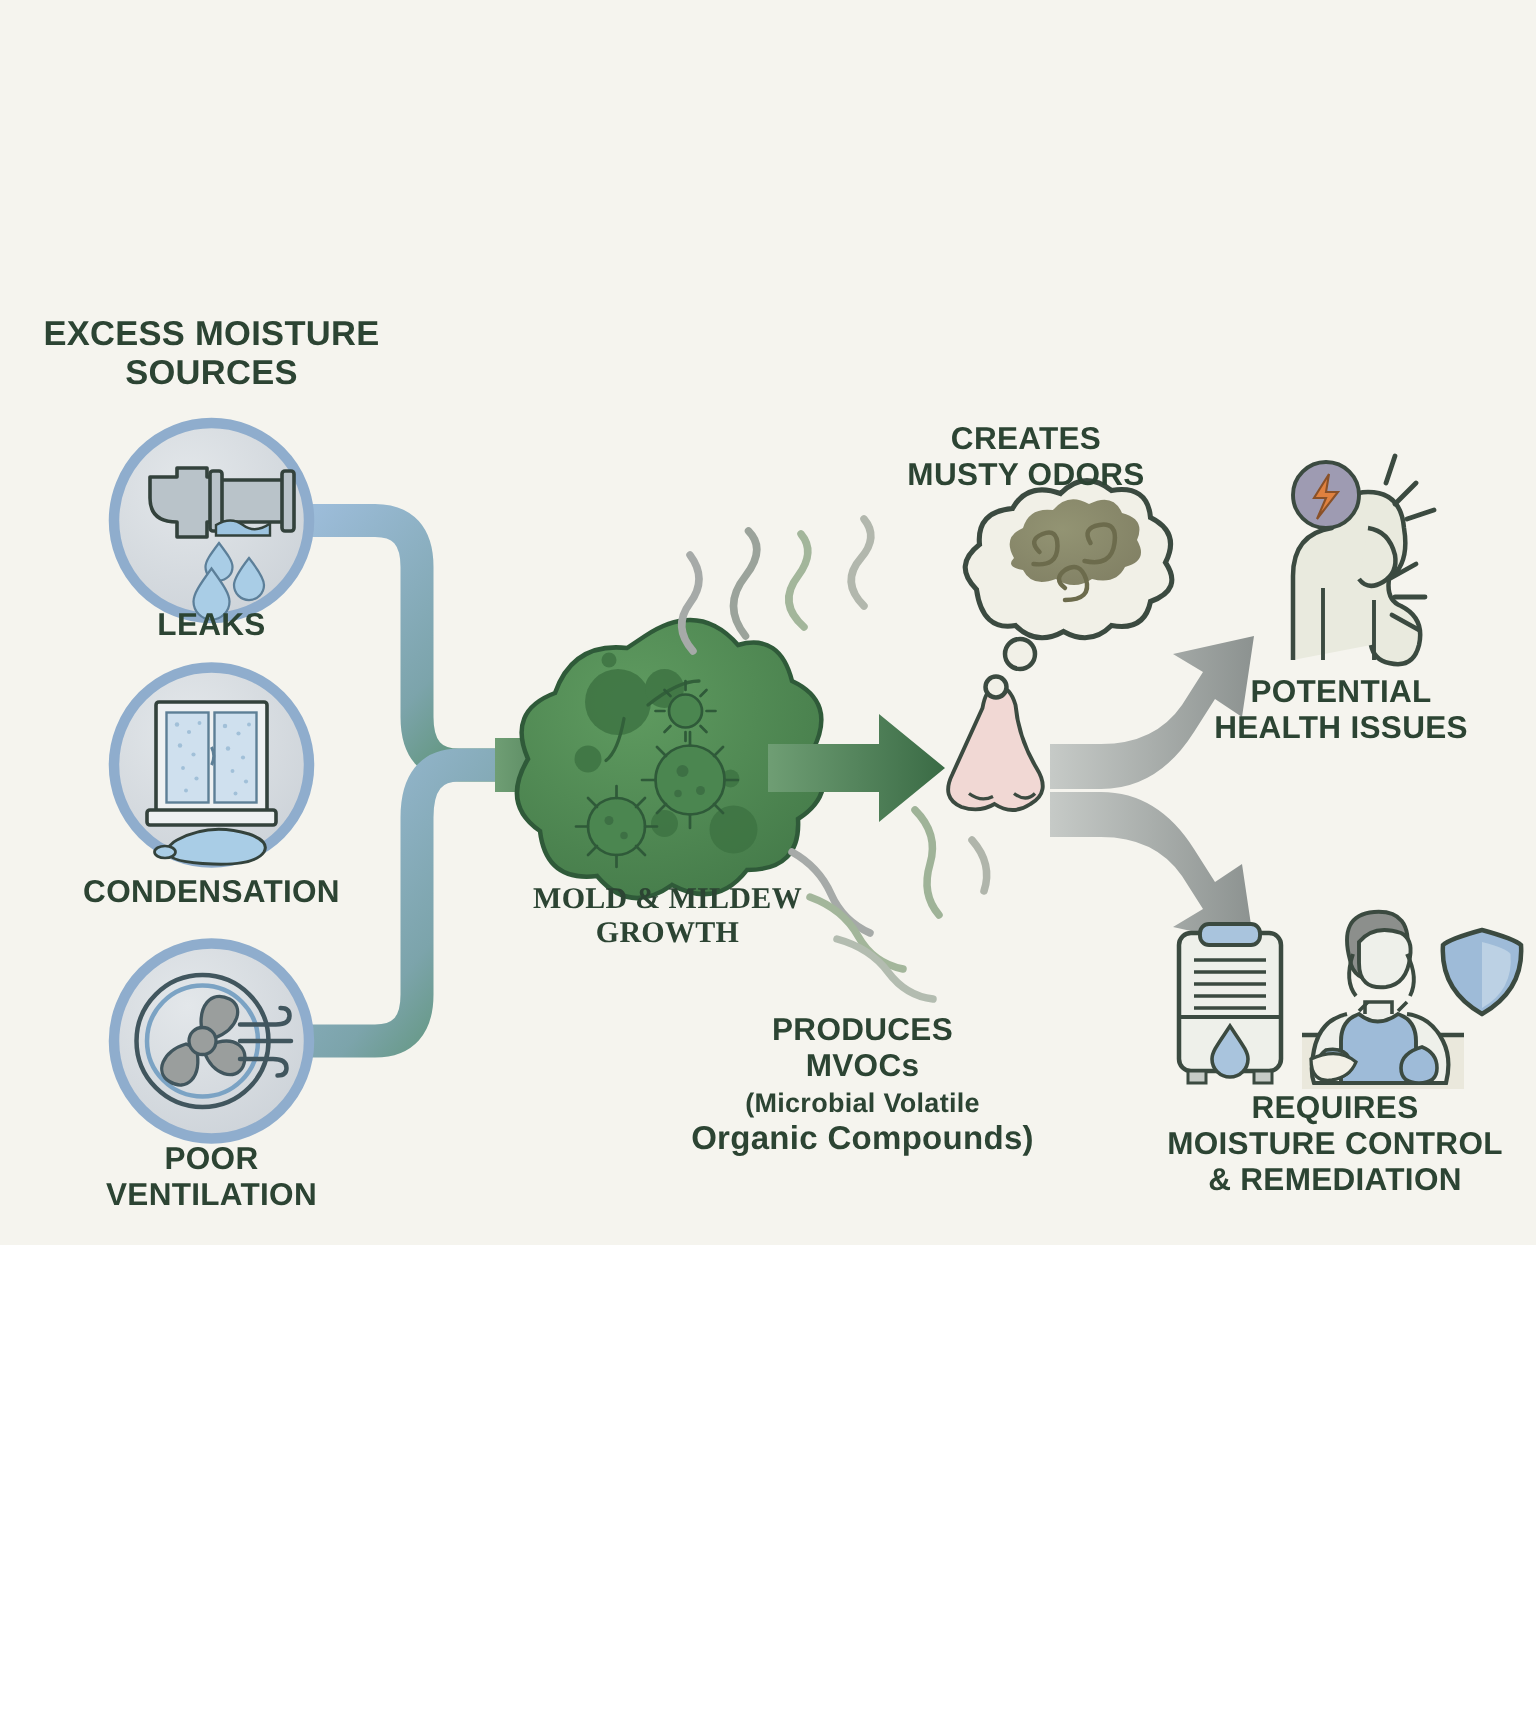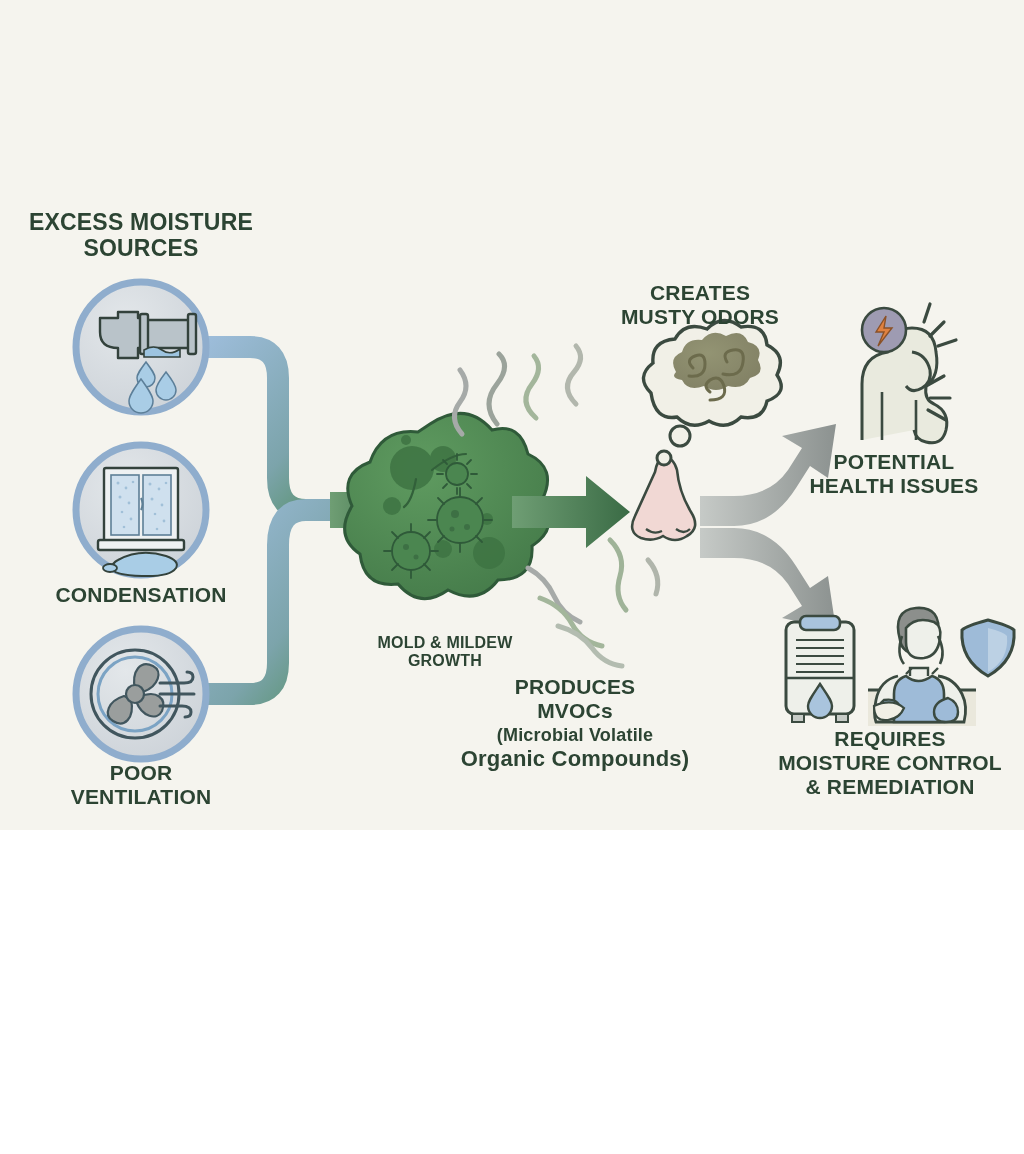--- a/index.html
+++ b/index.html
@@ -251,35 +251,36 @@
         <path d="M874,706 q18,-8 30,2 q-4,10 -16,12 q-14,2 -14,-14z" fill="#f2f0e6" stroke="#3b4a40" stroke-width="2.2"></path>
         <path d="M988,620 q22,6 26,10 q2,30 -26,46 q-28,-16 -26,-46 q4,-4 26,-10z" fill="#9ebbd8" stroke="#3b4a40" stroke-width="3"></path>
         <path d="M988,628 q16,4 19,8 q2,24 -19,36 z" fill="#c6d8e8" opacity=".75"></path>
       </g>
     </g>
   </svg>
 
   <div class="lbl cap" style="left:24px;top:209px;width:234px;font-size:23px;">EXCESS MOISTURE
 SOURCES</div>
 
+  <div class="lbl cap" style="left:41px;top:405px;width:200px;font-size:21px;">LEAKS</div>
 
   <div class="lbl cap" style="left:31px;top:761px;width:220px;font-size:21px;">POOR
 VENTILATION</div>
 
   <div class="lbl cap" style="left:21px;top:583px;width:240px;font-size:21px;">CONDENSATION</div>
 
-  <div class="lbl cap" style="left:325px;top:634px;width:240px;font-size:16px;">MOLD &amp; MILDEW
+  <div class="lbl cap" style="left:325px;top:588px;width:240px;font-size:20px;font-family:Liberation Serif, serif;">MOLD &amp; MILDEW
 GROWTH</div>
 
   <div class="lbl cap" style="left:455px;top:675px;width:240px;font-size:21px;">PRODUCES</div>
   <div class="lbl cap" style="left:455px;top:699px;width:240px;font-size:21px;">MVOCs</div>
   <div class="lbl sub" style="left:455px;top:725px;width:240px;font-size:18px;">(Microbial Volatile</div>
   <div class="lbl sub" style="left:455px;top:746px;width:240px;font-size:22px;">Organic Compounds)</div>
 
-  <div class="lbl cap" style="left:580px;top:281px;width:240px;font-size:21px;">CREATES
+  <div class="lbl cap" style="left:564px;top:281px;width:240px;font-size:21px;">CREATES
 MUSTY ODORS</div>
 
   <div class="lbl cap" style="left:789px;top:450px;width:210px;font-size:21px;text-align:center;">POTENTIAL
 HEALTH ISSUES</div>
 
   <div class="lbl cap" style="left:765px;top:727px;width:250px;font-size:21px;">REQUIRES
 MOISTURE CONTROL
 &amp; REMEDIATION</div>
 </div>
 

